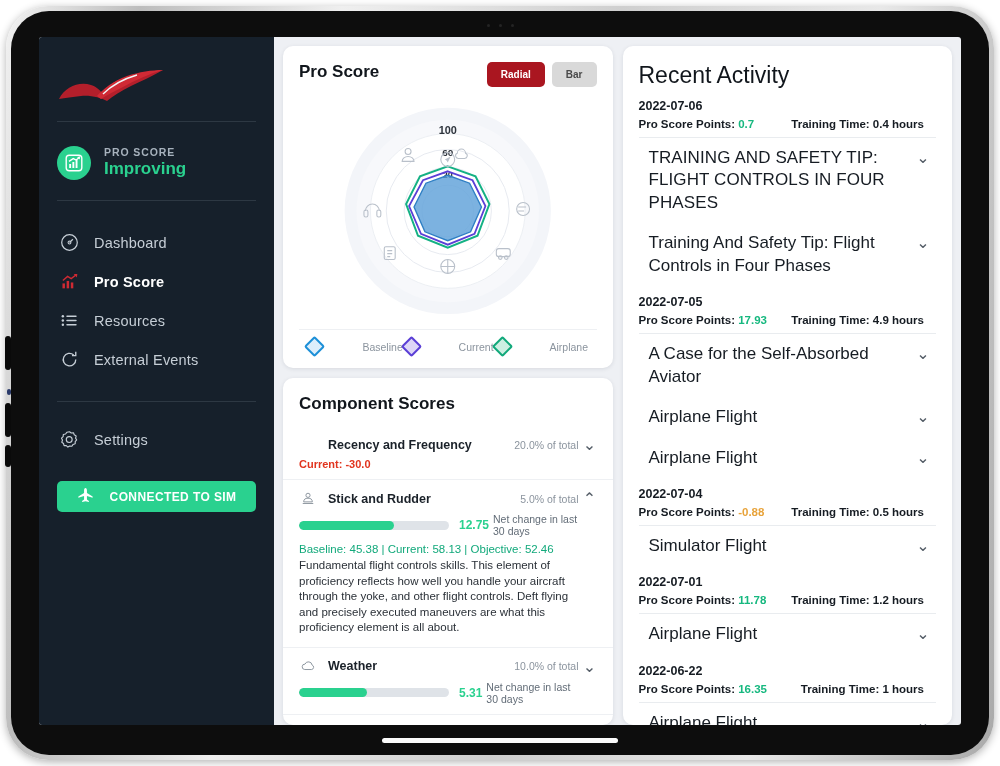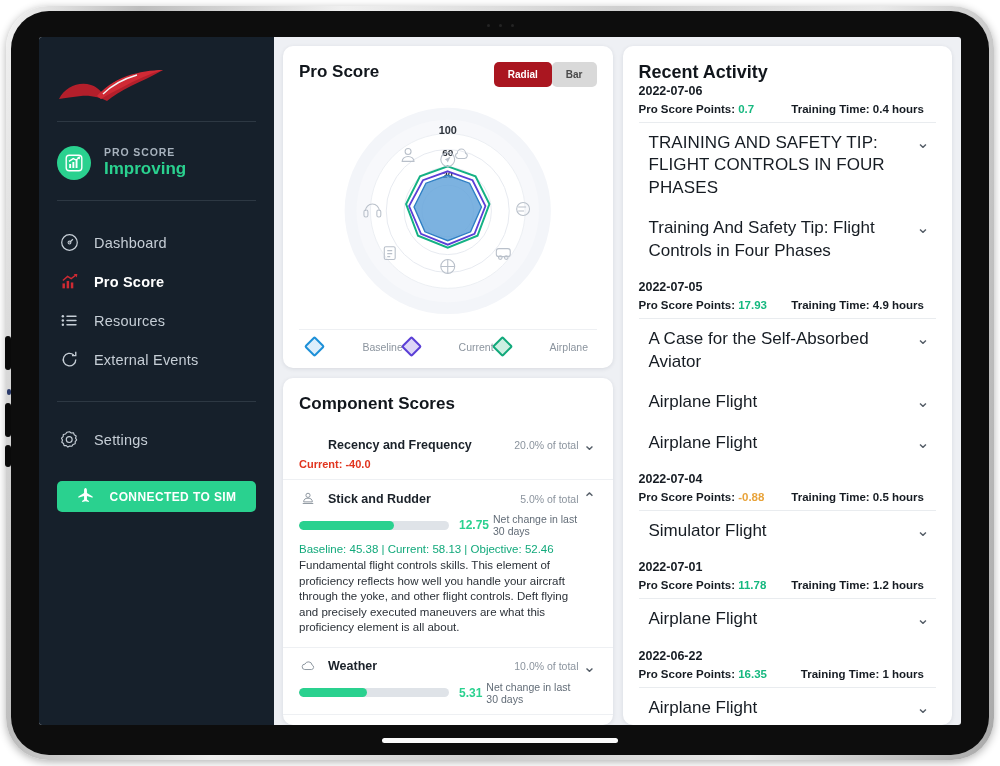--- a/index.html
+++ b/index.html
@@ -95,21 +95,21 @@
   #main { flex: 1; display:flex; gap: 10px; padding: 9px 9px 0 9px; min-width: 0; }
   #col-left { flex: 1 1 0; display:flex; flex-direction:column; gap: 10px; min-width:0; }
   #col-right { flex: 1 1 0; min-width:0; }
 
   .card { background:#ffffff; border-radius: 10px; box-shadow: 0 1px 4px rgba(20,30,45,.10); }
 
   
   #pro-score-card { padding: 16px 16px 10px 16px; display:flex; flex-direction:column; }
   #ps-header { display:flex; align-items:flex-start; justify-content:space-between; }
   #ps-title { font-size: 17px; font-weight: 700; color:#11161c; }
-  #ps-toggle { display:flex; }
+  #ps-toggle { display:flex; gap: 7px; }
   .ps-toggle-btn {
     border:none; border-radius: 5px; font-size: 10px; font-weight:700;
     padding: 7px 14px; cursor:pointer; font-family:"Liberation Sans",sans-serif;
   }
   .ps-toggle-btn.on  { background:#aa1620; color:#ffffff; }
   .ps-toggle-btn.off { background:#d9d9d9; color:#4a4a4a; }
 
   #radar-wrap { display:flex; align-items:center; justify-content:center; padding: 6px 0 0 0; }
 
   #ps-legend {
@@ -137,21 +137,21 @@
   .cs-bar { width: 150px; height: 9px; border-radius: 5px; background:#dfe3e8; overflow:hidden; flex:0 0 150px; }
   .cs-bar > span { display:block; height:100%; background:#2ad18f; border-radius:5px; }
   .cs-delta { font-size: 12px; font-weight: 700; color:#2ad18f; margin-left: 10px; }
   .cs-delta-label { font-size: 10.5px; color:#626c77; margin-left: 4px; }
   .cs-detail { padding: 6px 22px 2px 0; }
   .cs-stats { font-size: 11.5px; font-weight:400; color:#12a97b; margin-bottom: 3px; }
   .cs-desc { font-size: 11.5px; color:#2b3138; line-height: 1.35; }
 
   
   #activity-card { height: 100%; padding: 16px 16px 10px 16px; overflow:hidden; }
-  #ra-title { font-size: 18px; font-weight: 700; color:#11161c; margin-bottom: 1px; }
+  #ra-title { font-size: 23px; font-weight: 400; color:#11161c; margin-bottom: 10px; }
   .ra-group { margin-bottom: 9px; }
   .ra-date { font-size: 12.5px; font-weight: 700; color:#161c23; margin-bottom: 5px; }
   .ra-meta { display:flex; justify-content:space-between; font-size: 11.5px; font-weight:700; color:#161c23;
              border-bottom: 1px solid #e9ecef; padding-bottom: 7px; }
   .ra-meta .pts-pos { color:#16b87f; }
   .ra-meta .pts-neg { color:#e8a33a; }
   .ra-meta .tt { padding-right: 12px; }
   .ra-entry {
     display:flex; align-items:flex-start; gap: 8px;
     padding: 9px 4px 9px 10px; cursor:pointer;
@@ -374,21 +374,21 @@
             <div id="cs-title">Component Scores</div>
             <div id="cs-list">
 
               <div class="cs-row">
                 <div class="cs-top">
                   <span class="cs-ico"></span>
                   <span class="cs-name">Recency and Frequency</span>
                   <span class="cs-pct">20.0% of total</span>
                   <span class="cs-caret">⌄</span>
                 </div>
-                <div class="cs-current-neg">Current: -40.0</div>
+                <div class="cs-current-neg">Current: -30.0</div>
               </div>
 
               <div class="cs-row">
                 <div class="cs-top">
                   <span class="cs-ico">
                     <svg width="16" height="16" viewBox="0 0 20 20" stroke="#8b949e" fill="none" stroke-width="1.2">
                       <circle cx="10" cy="5.4" r="2.6"></circle>
                         <path d="M4.6 13.6 a5.4 4.6 0 0 1 10.8 0 Z"></path>
                         <path d="M3.4 15.6 h13.2"></path>
                     </svg>

